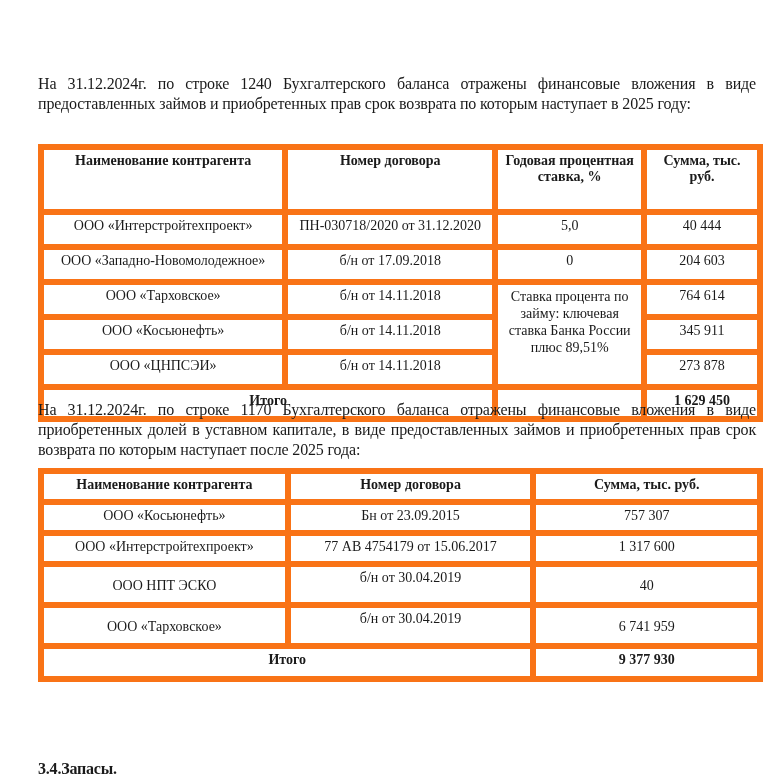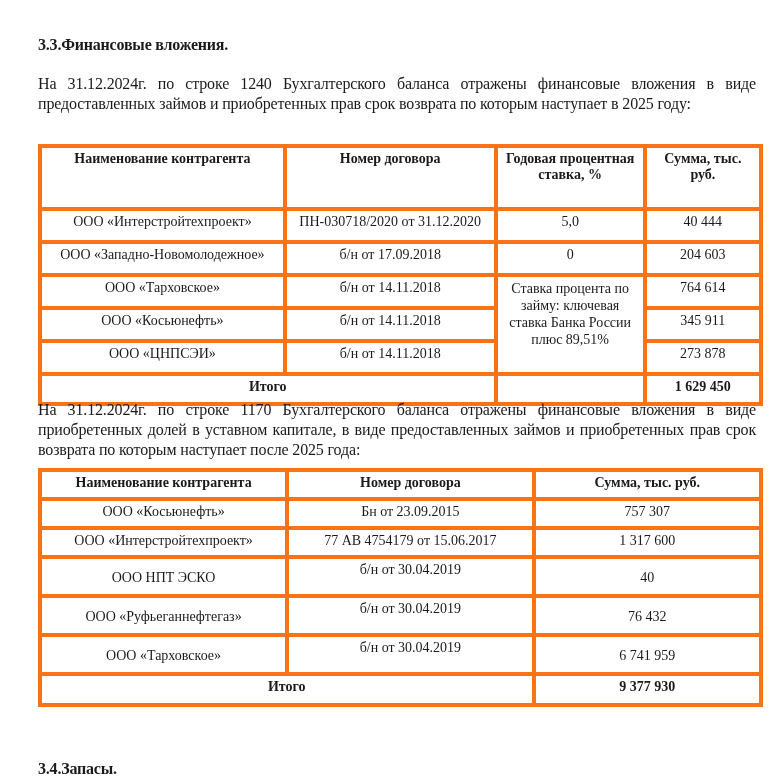--- a/index.html
+++ b/index.html
@@ -10,21 +10,21 @@
   .page { position: absolute; left: 0; top: 0; width: 780px; height: 776px; }
   .heading {
     position: absolute; left: 38px; font-weight: bold; font-size: 16px;
     letter-spacing: -0.2px;
   }
   .para {
     position: absolute; left: 38px; width: 718px; font-size: 16px;
     line-height: 20px; text-align: justify; letter-spacing: -0.15px;
   }
   table { position: absolute; border-collapse: collapse; font-size: 14px; }
-  td, th { border: 4px solid #f97316; padding: 0 6px; vertical-align: top; }
+  td, th { border: 6px solid #f97316; padding: 0 6px; vertical-align: top; }
   th { font-weight: bold; text-align: center; }
   td.c { text-align: center; }
   td.l { text-align: center; }
   td.b { font-weight: bold; margin-left: 40px; }
 
   #t1 { left: 38px; top: 144px; width: 725px; }
   #t1 th { height: 56px; padding-top: 3px; line-height: 16px; }
   #t1 td { height: 26px; padding-top: 3px; line-height: 16px; }
   #t1 td.rate-merged { line-height: 17px; }
   #t1 tr.total td { height: 23px; }
@@ -33,21 +33,20 @@
   #t2 th { height: 22px; padding-top: 3px; line-height: 16px; }
   #t2 td { height: 22px; padding-top: 3px; line-height: 16px; }
   #t2 tr.tall td { height: 32px; }
   #t2 tr.total td { height: 24px; }
 </style>
 </head>
 <body>
 
 <div class="page">
 
-  <div class="heading" style="top:36px;">3.3.Финансовые вложения.</div>
 
   <div class="para" style="top:74px;">На 31.12.2024г. по строке 1240 Бухгалтерского баланса отражены финансовые вложения в виде предоставленных займов и приобретенных прав срок возврата по которым наступает в 2025 году:</div>
 
   <table id="t1">
     <colgroup>
       <col style="width:246px">
         <col style="width:212px">
         <col style="width:150px">
         <col style="width:117px">
     </colgroup>
@@ -117,25 +116,20 @@
       <td class="l">ООО «Интерстройтехпроект»</td>
       <td class="c">77 АВ 4754179 от 15.06.2017</td>
       <td class="c">1 317 600</td>
     </tr>
     <tr class="tall">
       <td class="l" style="vertical-align:middle;margin-top:45px;">ООО НПТ ЭСКО</td>
       <td class="c">б/н от 30.04.2019</td>
       <td class="c" style="vertical-align:middle;">40</td>
     </tr>
     <tr class="tall">
-      <td class="l" style="vertical-align:middle;">ООО «Руфьеганнефтегаз»</td>
-      <td class="c">б/н от 30.04.2019</td>
-      <td class="c" style="vertical-align:middle;">76 432</td>
-    </tr>
-    <tr class="tall">
       <td class="l" style="vertical-align:middle;">ООО «Тарховское»</td>
       <td class="c">б/н от 30.04.2019</td>
       <td class="c" style="vertical-align:middle;">6 741 959</td>
     </tr>
     <tr class="total">
       <td class="c b" colspan="2">Итого</td>
       <td class="c b">9 377 930</td>
     </tr>
   </tbody>
     </table>

